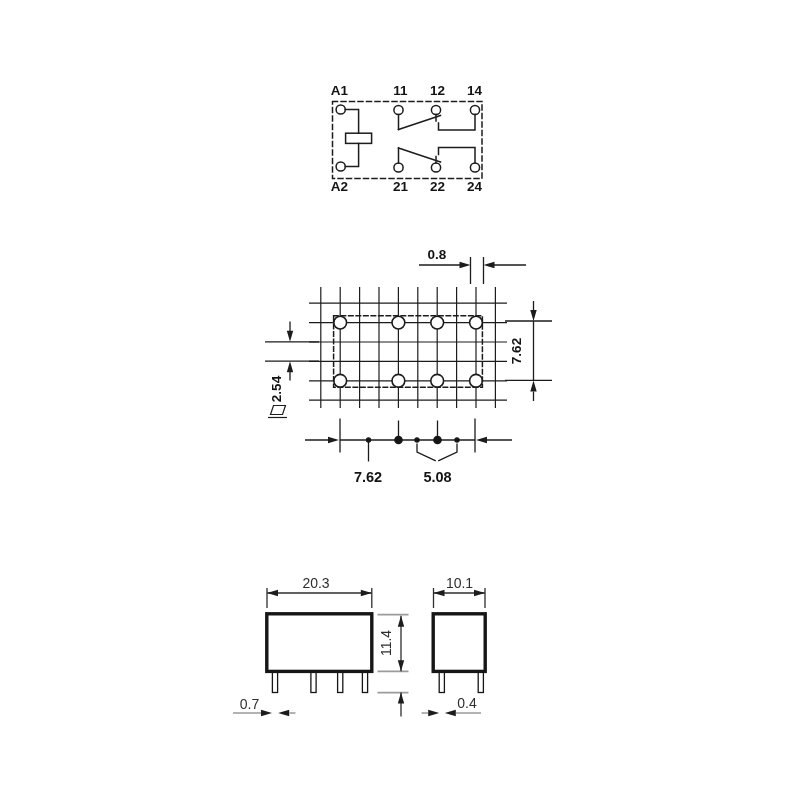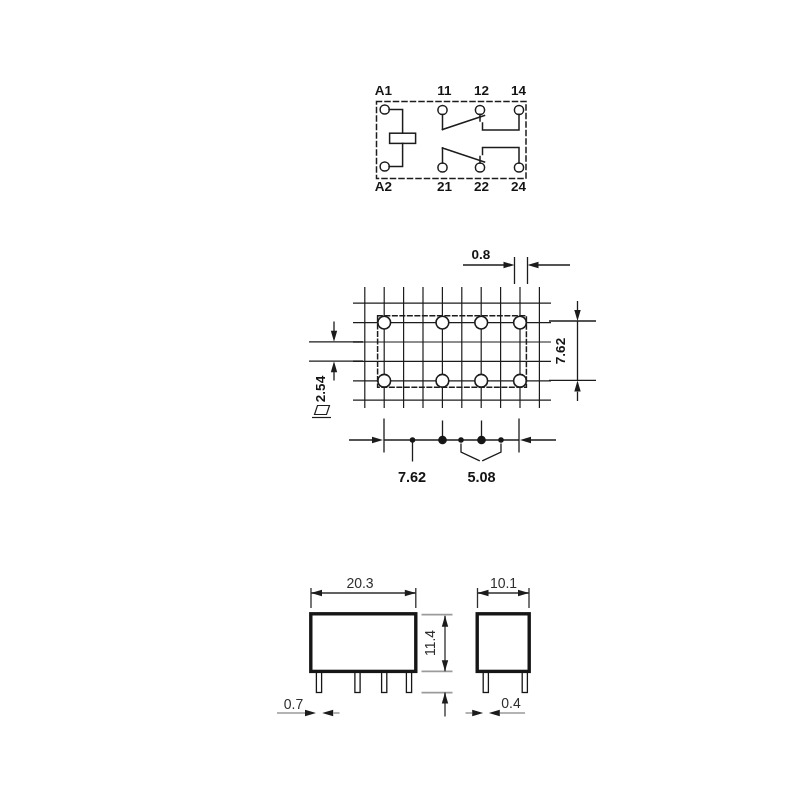--- a/index.html
+++ b/index.html
@@ -1,16 +1,16 @@
 <!DOCTYPE html>
 <html><head>
 <meta charset="utf-8">
 <style>
   html,body{margin:0;padding:0;background:#ffffff;}
-  .page{position:relative;width:660px;height:800px;background:#fff;overflow:hidden;margin-left:44px;}
+  .page{position:relative;width:660px;height:800px;background:#fff;overflow:hidden;}
   svg{display:block;}
   .s1{stroke:#1c1c1c;stroke-width:1.5;fill:none;stroke-linecap:square;}
   .s2{stroke:#1c1c1c;stroke-width:1.2;fill:none;}
   .dash1{stroke-dasharray:5 3.5;}
   .dash2{stroke-dasharray:4.5 3;}
   .dim{stroke:#1c1c1c;stroke-width:1.3;fill:none;}
   .dimb{stroke:#2e2e2e;stroke-width:1.3;fill:none;}
   .gray{stroke:#9b9b9b;stroke-width:1.6;fill:none;}
   .body{stroke:#161616;stroke-width:3.4;fill:#ffffff;}
   .fillb{fill:#1c1c1c;stroke:none;}

